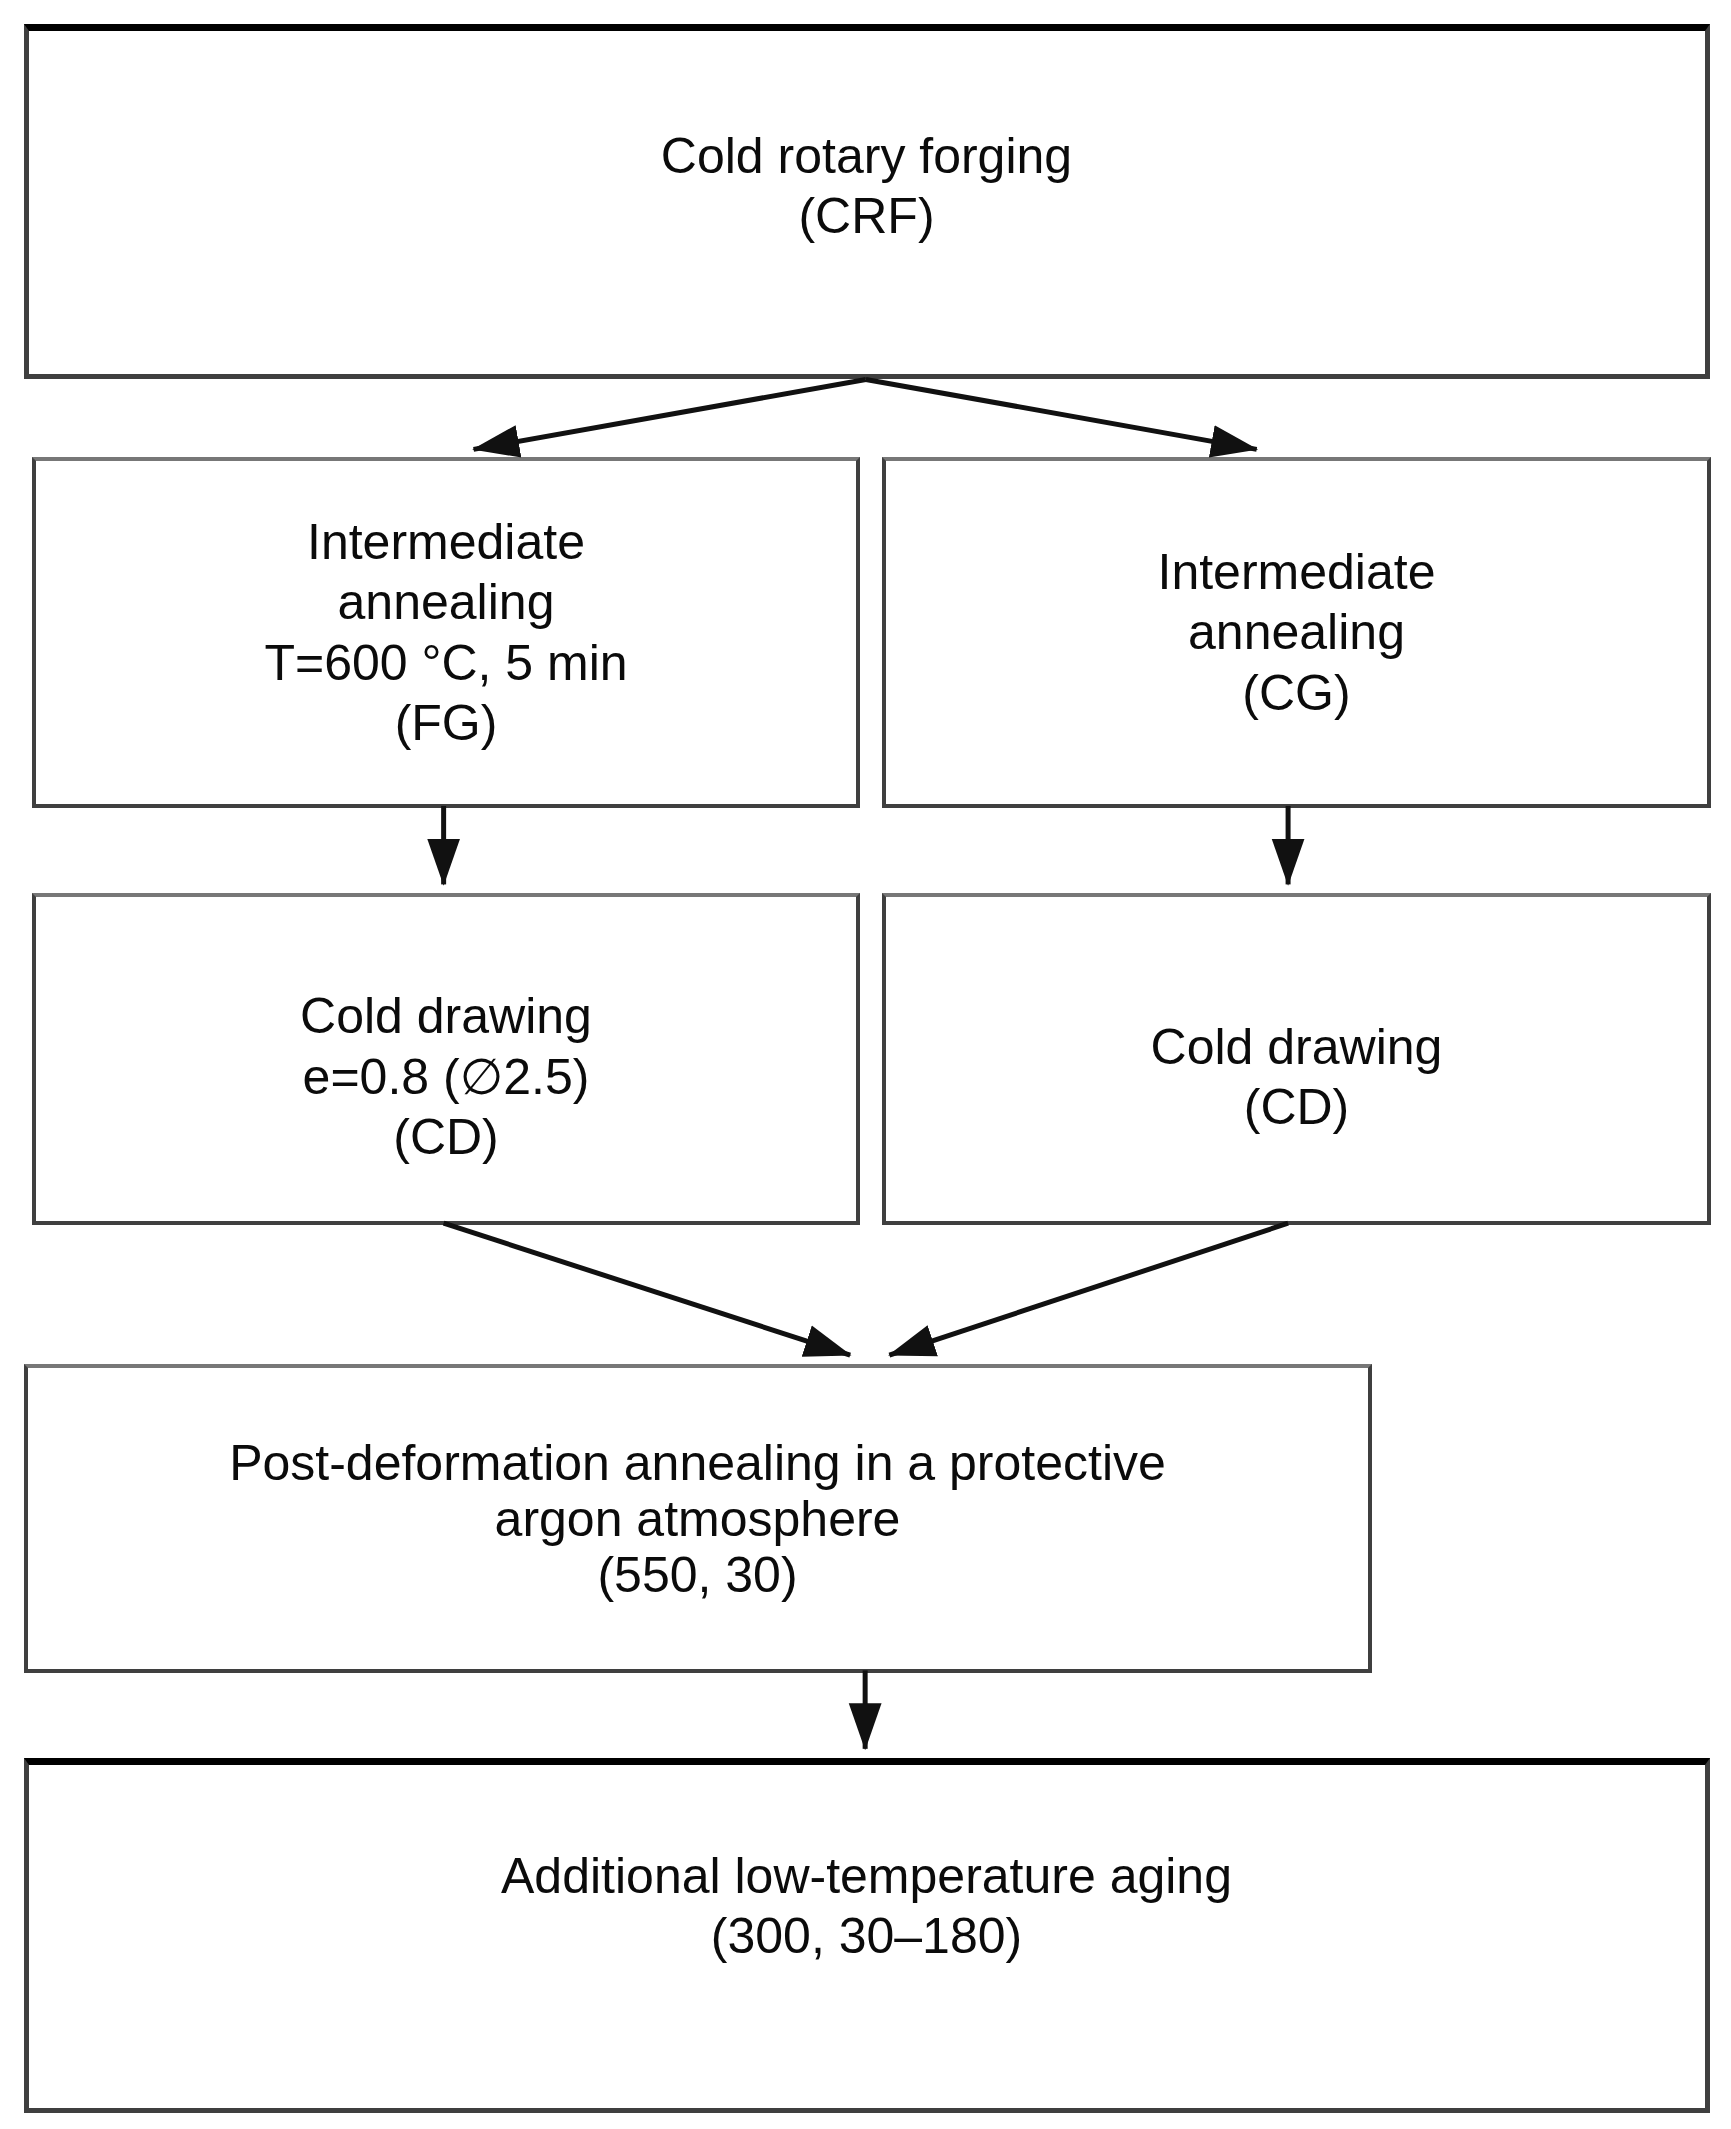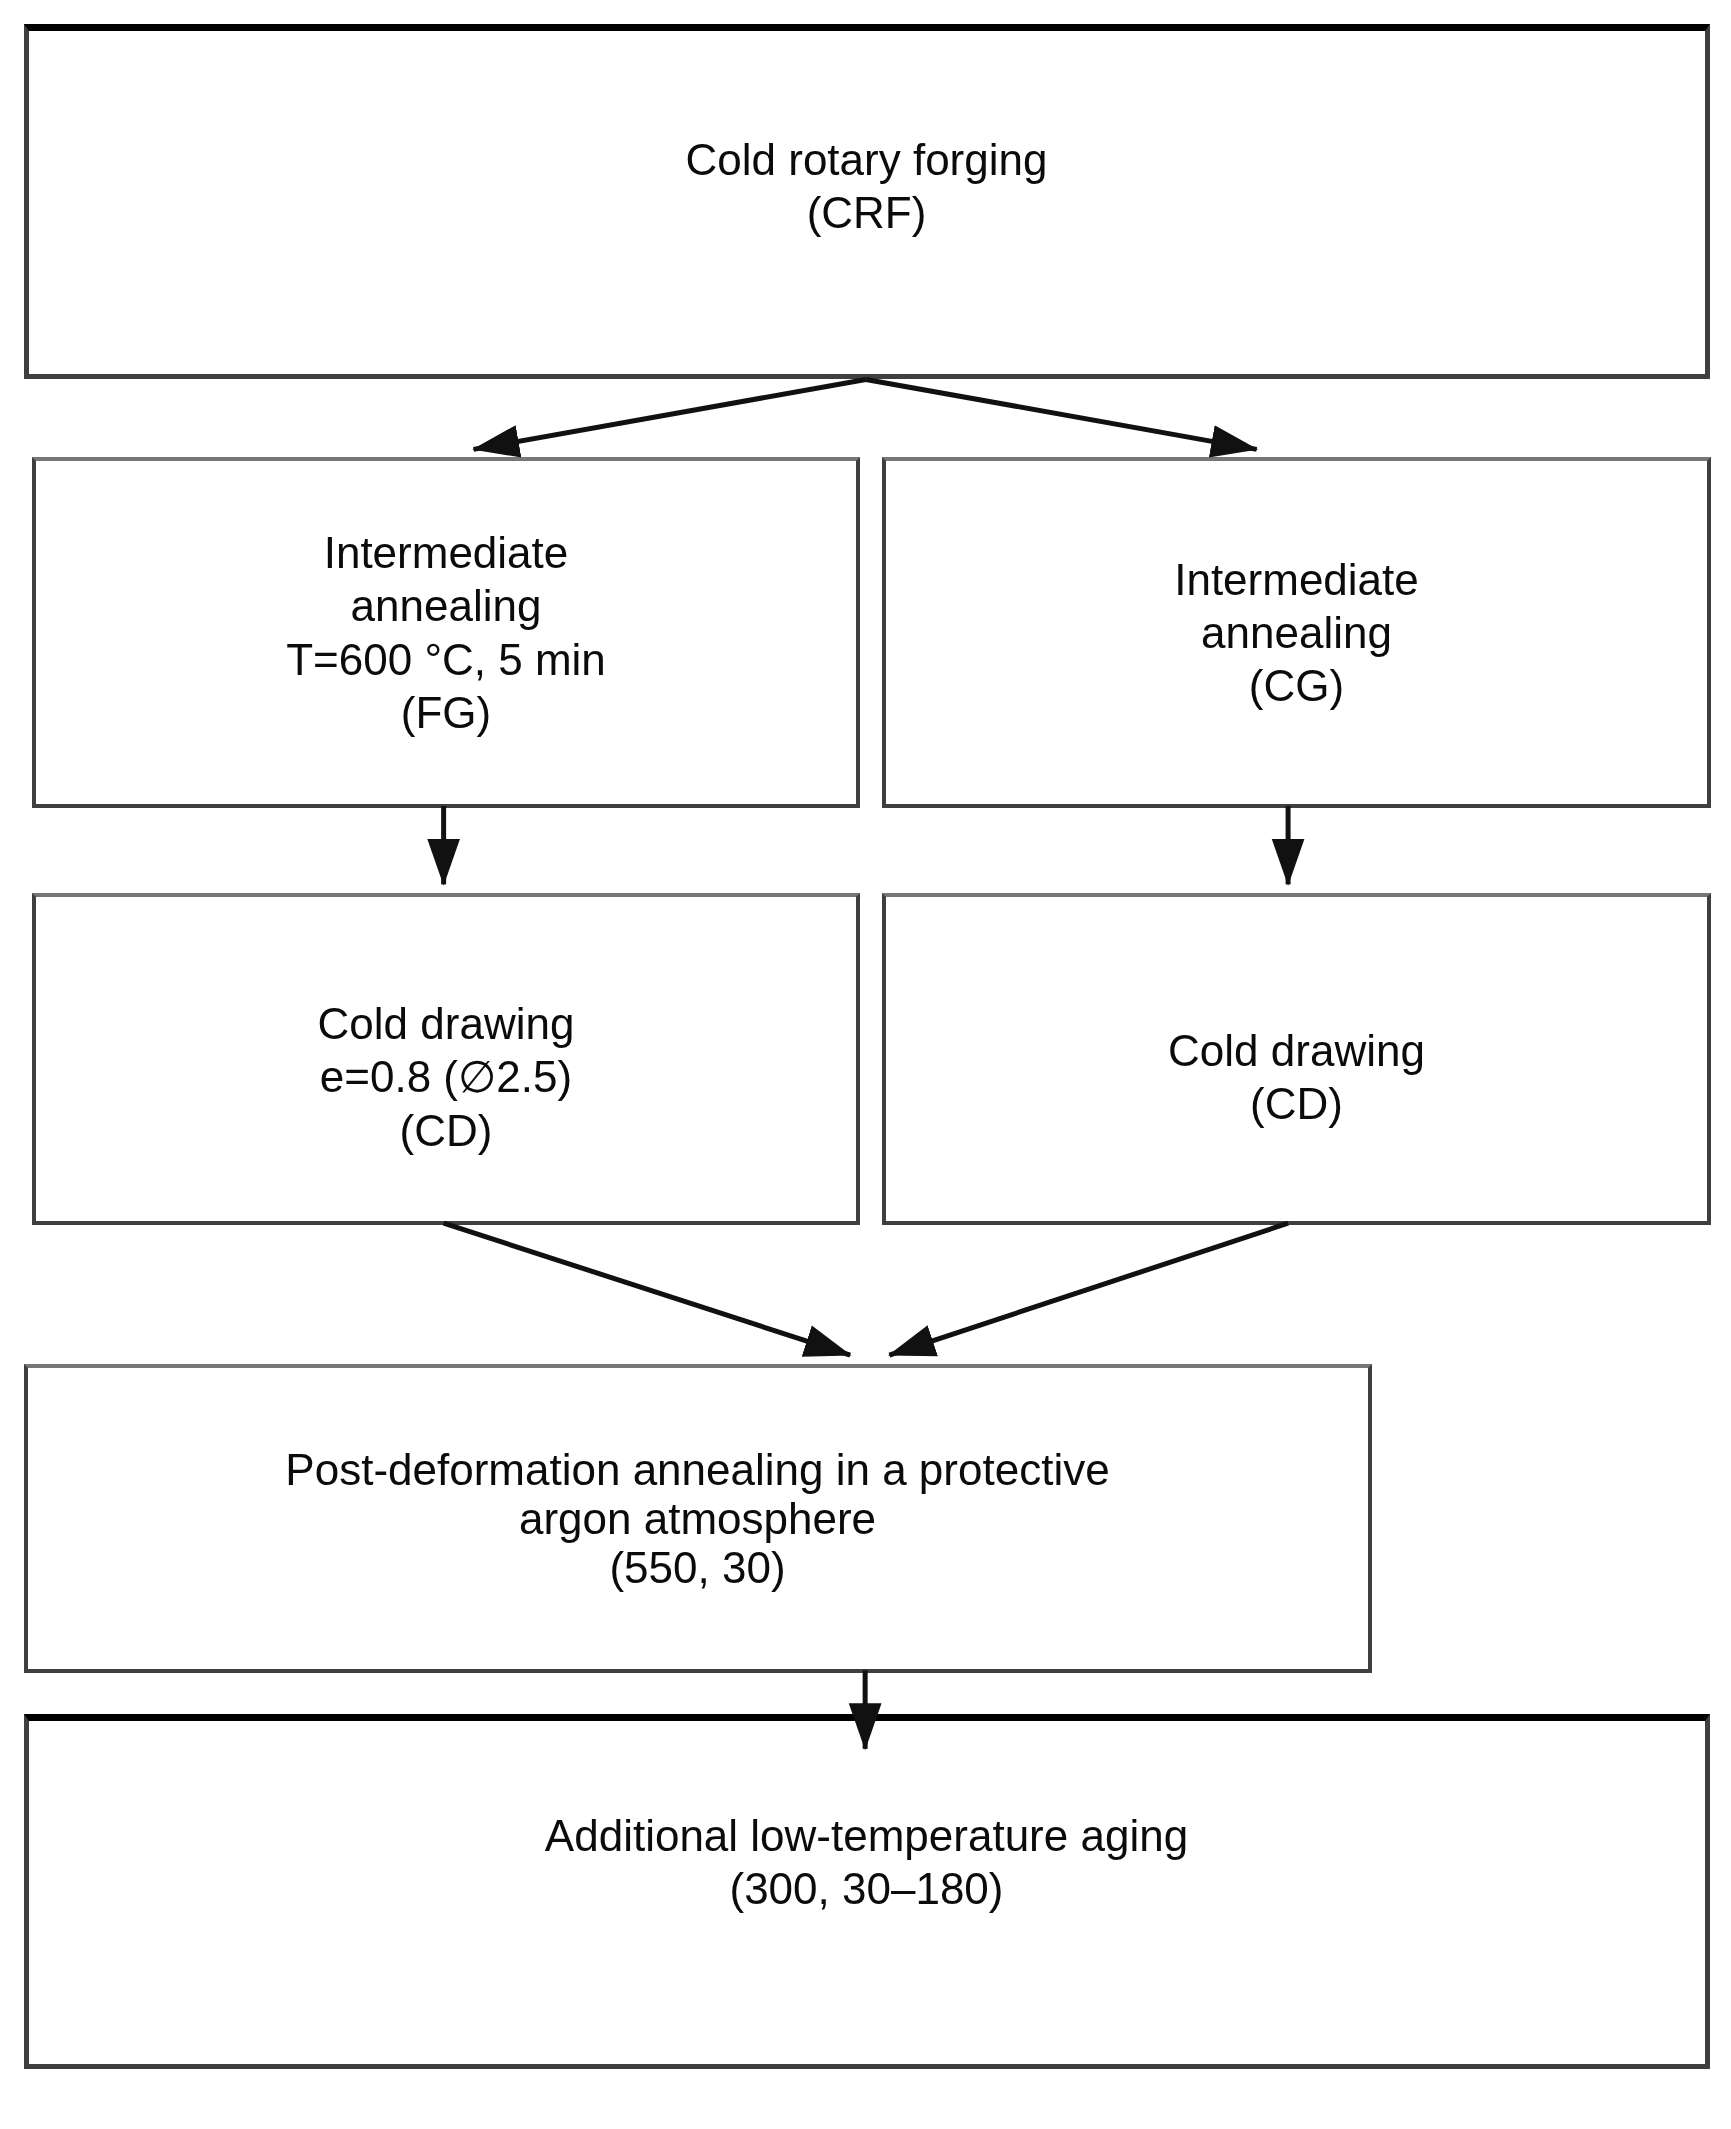--- a/index.html
+++ b/index.html
@@ -19,37 +19,37 @@
     color:var(--ink);
   }
   .box{
     position:absolute;
     box-sizing:border-box;
     display:flex;
     flex-direction:column;
     justify-content:center;
     align-items:center;
     text-align:center;
-    font-size:44px;
+    font-size:50px;
     line-height:1.21;
     background:var(--bg);
     border:4.3px solid var(--border);
     border-top-color:var(--border-muted);
   }
   .box--major{
     border-width:5px;
     border-top:7.8px solid #000000;
   }
   .b1{left:23.5px;  top:23.5px;   width:1686px; height:355px; padding-bottom:32px;}
   .b2l{left:32px; top:457px;  width:828px; height:351px;}
   .b2r{left:882px;top:457px; width:829px; height:351px;}
   .b3l{left:32px; top:893px; width:828px; height:332px; padding-top:36px;}
   .b3r{left:882px;top:893px;width:829px; height:332px; padding-top:36px;}
   .b4{left:23.5px;  top:1364px; width:1348px; height:309px; line-height:1.12; border-top-color:var(--border-muted);}
-  .b5{left:23.5px;  top:1714px; width:1686px; height:355px; padding-bottom:61px;}
+  .b5{left:23.5px;  top:1758px; width:1686px; height:355px; padding-bottom:61px;}
   .arrows{
     position:absolute;
     left:0;top:0;
     pointer-events:none;
   }
   .arrows line{
     stroke:var(--arrow);
     stroke-width:7;
     fill:none;
   }

